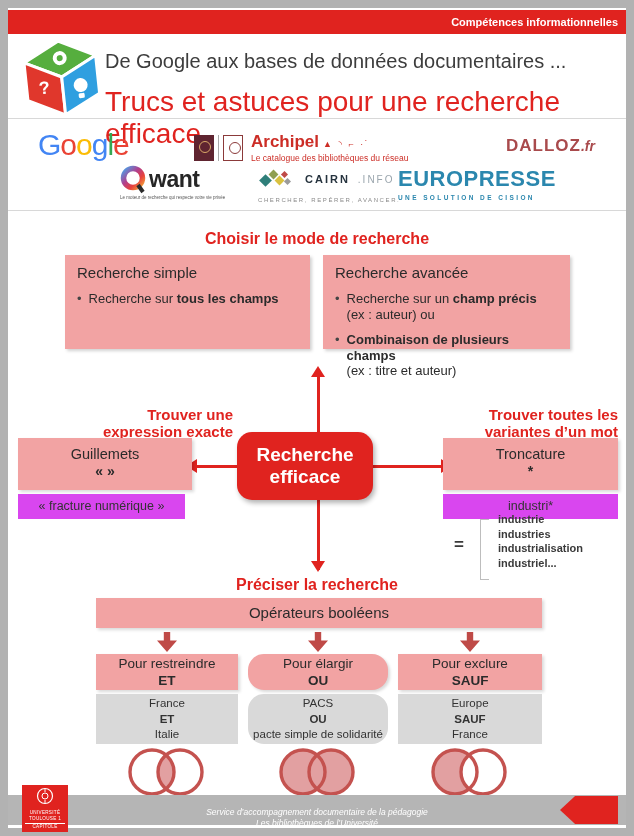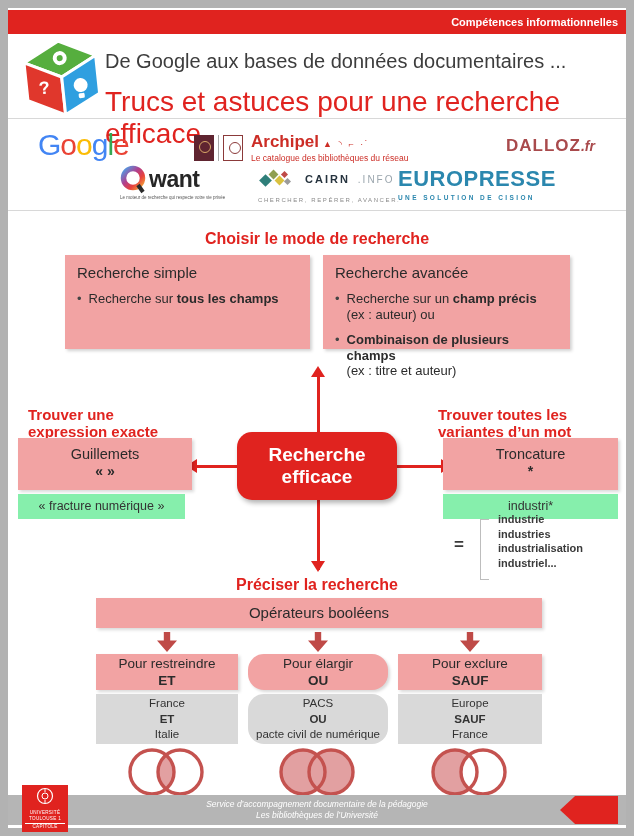--- a/index.html
+++ b/index.html
@@ -53,37 +53,37 @@
   .mode-box { position:absolute; top:247px; height:94px; background:#f2a3a3; padding:9px 12px;
               box-shadow:2px 2px 3px rgba(0,0,0,0.18); color:#2b2b2b; }
   .mode-simple { left:57px; width:245px; }
   .mode-avancee { left:315px; width:247px; }
   .mode-head { font-size:15px; }
   .bullet { display:flex; margin-top:10px; font-size:13px; line-height:15.5px; }
   .dot { margin-right:7px; color:#444; }
   .blk { display:block; }
 
   
-  .branch-title { position:absolute; text-align:left; font-size:15px; font-weight:bold; color:#e0231f; line-height:17px; }
+  .branch-title { position:absolute; text-align:right; font-size:15px; font-weight:bold; color:#e0231f; line-height:17px; }
   .pink-node { position:absolute; top:430px; height:52px; background:#f2a3a3; text-align:center; color:#2b2b2b;
                box-shadow:2px 2px 3px rgba(0,0,0,0.15); padding-top:8px; }
   .pink-node .lbl { font-size:14.5px; }
   .pink-node .sym { font-size:14px; font-weight:bold; margin-top:1px; }
-  .gray-node { position:absolute; top:486px; height:25px; background:#86efac; text-align:center;
+  .gray-node { position:absolute; top:486px; height:25px; background:#d946ef; text-align:center;
                font-size:12.5px; color:#333; line-height:25px; }
 
   
   .vline { position:absolute; left:308.5px; top:366px; width:3px; height:196px; background:#e0231f; }
   .hline-arrow { position:absolute; left:185px; top:456.5px; width:252px; height:3px; background:#e0231f; }
   .ah { position:absolute; width:0; height:0; }
   .ah-up { left:303px; top:358px; border-left:7px solid transparent; border-right:7px solid transparent; border-bottom:11px solid #e0231f; }
   .ah-down { left:303px; top:553px; border-left:7px solid transparent; border-right:7px solid transparent; border-top:11px solid #e0231f; }
   .ah-left { left:178px; top:451px; border-top:7px solid transparent; border-bottom:7px solid transparent; border-right:11px solid #e0231f; }
   .ah-right { left:433px; top:451px; border-top:7px solid transparent; border-bottom:7px solid transparent; border-left:11px solid #e0231f; }
-  .center-box { position:absolute; left:229px; top:424px; width:160px; height:68px; background:#e0231f; border-radius:15px;
+  .center-box { position:absolute; left:229px; top:424px; width:136px; height:68px; background:#e0231f; border-radius:15px;
                 color:#fff; font-size:19px; font-weight:bold; text-align:center; padding-top:12px; line-height:22px;
                 box-shadow:2px 3px 5px rgba(0,0,0,0.3); }
 
   
   .equals { position:absolute; left:446px; top:527px; font-size:17px; font-weight:bold; color:#3a3a3a; }
   .bracket { position:absolute; left:472px; top:511px; width:9px; height:61px;
              border:1.5px solid #bdbdbd; border-right:none; }
   .variants { position:absolute; left:490px; top:504px; font-size:11px; font-weight:bold; color:#3a3a3a; line-height:14.5px; }
 
   
@@ -96,21 +96,21 @@
   .op-box b { display:block; }
   .ex-box { position:absolute; top:686px; height:50px; background:#d9d9d9; text-align:center; color:#333;
             font-size:11.5px; line-height:15.5px; padding-top:2px; }
   .ex-box b { display:block; }
   .venn { position:absolute; top:736px; }
 
   .col1 { left:88px; width:142px; } .col2 { left:240px; width:140px;border-radius:16px; } .col3 { left:390px; width:144px; }
 
   
   .footbar { position:absolute; left:0; top:787px; width:618px; height:30px; background:#b5b5b5;
-             color:#fff; font-style:italic; font-size:8.5px; text-align:center; line-height:11px; padding-top:4px; }
+             color:#fff; font-style:italic; font-size:8.5px; text-align:center; line-height:11px; padding-top:12px; }
   .unilogo { position:absolute; left:14px; top:777px; width:46px; height:47px; background:#e0231f; color:#fff;
              text-align:center; z-index:3; padding-top:2px; }
   .uni-lines { font-size:4.6px; letter-spacing:0.3px; line-height:6px; margin-top:1px; }
   .chevron { position:absolute; left:552px; top:788px; width:58px; height:28px; background:#e0231f; z-index:3;
              clip-path:polygon(0 50%, 26% 0, 100% 0, 100% 100%, 26% 100%); }
 </style>
 </head>
 <body>
 
 <div class="canvas">
@@ -289,21 +289,21 @@
     </div>
 
     <div class="ex-box col1">
       <span>France</span>
       <b>ET</b>
       <span>Italie</span>
     </div>
     <div class="ex-box col2">
       <span>PACS</span>
       <b>OU</b>
-      <span>pacte civil de numérique</span>
+      <span>pacte simple de solidarité</span>
     </div>
     <div class="ex-box col3">
       <span>Europe</span>
       <b>SAUF</b>
       <span>France</span>
     </div>
 
     <div class="venn" style="left:104px">
       <svg width="110" height="56" viewBox="0 0 110 56">
         <defs>

